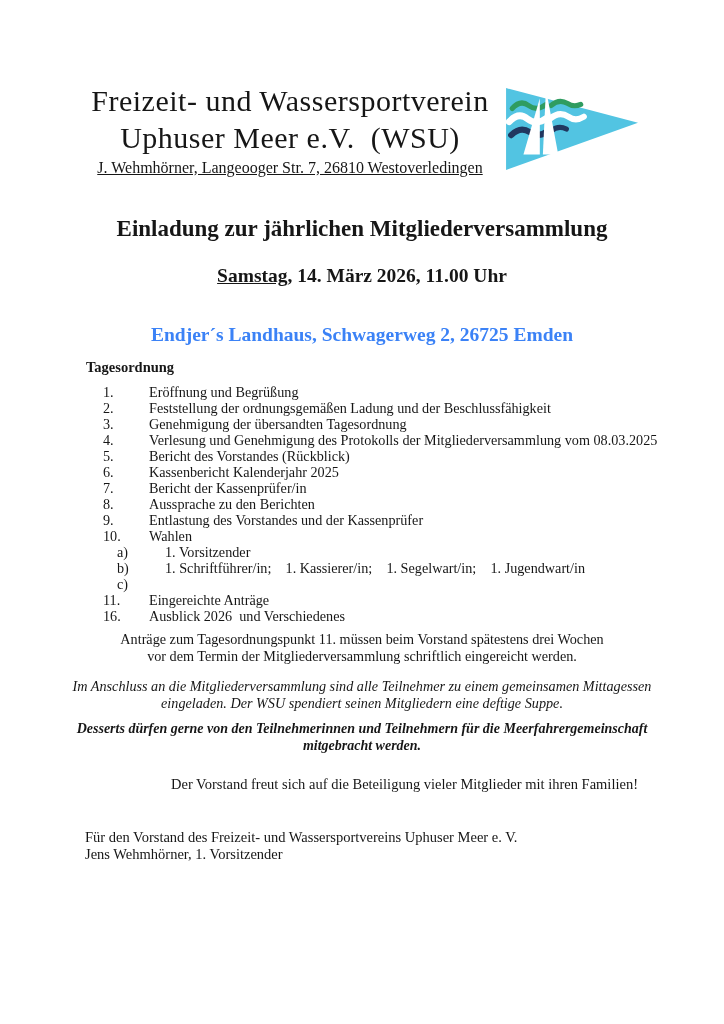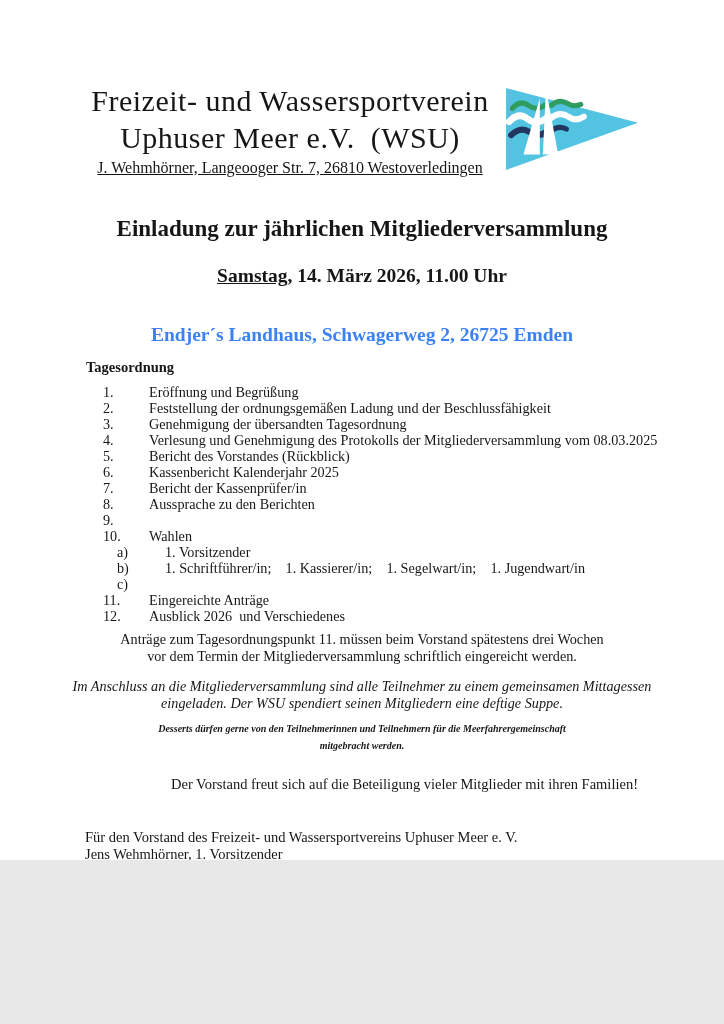--- a/index.html
+++ b/index.html
@@ -1,19 +1,19 @@
 <!DOCTYPE html>
 <html lang="de"><head>
 <meta charset="utf-8">
 <style>
   html, body { margin: 0; padding: 0; background: #e8e8e8; }
   .page {
     position: relative;
     width: 724px;
-    height: 860px;
+    height: 1024px;
     margin: 0 auto;
     background: #ffffff;
     font-family: "Liberation Serif", "DejaVu Serif", serif;
     color: #161616;
     overflow: hidden;
   }
   .prewrap { white-space: pre-wrap; }
 
   
   .letterhead { padding-top: 82px; position: relative; }
@@ -62,21 +62,21 @@
   .agenda { margin: 8px 0 0 103px; font-size: 14.2px; line-height: 16px; }
   .agenda-row { display: flex; }
   .agenda-num { flex: 0 0 46px; }
   .agenda-sub { margin-left: 14px; display: flex; }
   .agenda-letter { flex: 0 0 48px; }
 
   
   .para { text-align: center; font-size: 14.2px; line-height: 17px; }
   .para-deadline { margin-top: 7px; }
   .para-lunch { margin-top: 13px; font-style: italic; }
-  .para-dessert { margin-top: 9px; font-size: 10px; line-height: 16.5px; font-style: italic; font-weight: bold; }
+  .para-dessert { margin-top: 9px; font-size: 14px; line-height: 16.5px; font-style: italic; font-weight: bold; }
 
   
   .closing-families { margin: 22px 0 0 85px; font-size: 14.5px; line-height: 17px; text-align: center; }
   .closing-signoff { margin: 36px 0 0 85px; font-size: 14.5px; line-height: 17px; }
 </style>
 </head>
 <body>
 
 <div class="page">
 
@@ -139,20 +139,21 @@
     <div class="agenda-row">
       <span class="agenda-num">7.</span>
       <span class="prewrap">Bericht der Kassenprüfer/in</span>
     </div>
     <div class="agenda-row">
       <span class="agenda-num">8.</span>
       <span class="prewrap">Aussprache zu den Berichten</span>
     </div>
     <div class="agenda-row">
       <span class="agenda-num">9.</span>
+      <span class="prewrap">Entlastung des Vorstandes und der Kassenprüfer</span>
     </div>
     <div class="agenda-row">
       <span class="agenda-num">10.</span>
       <span class="prewrap">Wahlen</span>
     </div>
     <div class="agenda-sub">
       <span class="agenda-letter">a)</span>
       <span class="prewrap">1. Vorsitzender</span>
     </div>
     <div class="agenda-sub">
@@ -160,21 +161,21 @@
       <span class="prewrap">1. Schriftführer/in;    1. Kassierer/in;    1. Segelwart/in;    1. Jugendwart/in</span>
     </div>
     <div class="agenda-sub">
       <span class="agenda-letter">c)</span>
     </div>
     <div class="agenda-row">
       <span class="agenda-num">11.</span>
       <span class="prewrap">Eingereichte Anträge</span>
     </div>
     <div class="agenda-row">
-      <span class="agenda-num">12.</span>
+      <span class="agenda-num">16.</span>
       <span class="prewrap">Ausblick 2026  und Verschiedenes</span>
     </div>
   </div>
 
   <div class="para para-deadline">
     <div>Anträge zum Tagesordnungspunkt 11. müssen beim Vorstand spätestens drei Wochen</div>
     <div>vor dem Termin der Mitgliederversammlung schriftlich eingereicht werden.</div>
   </div>
 
   <div class="para para-lunch">

